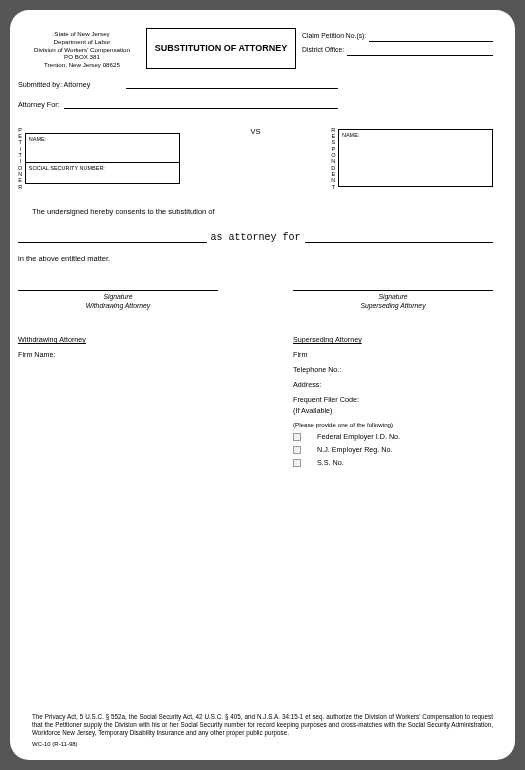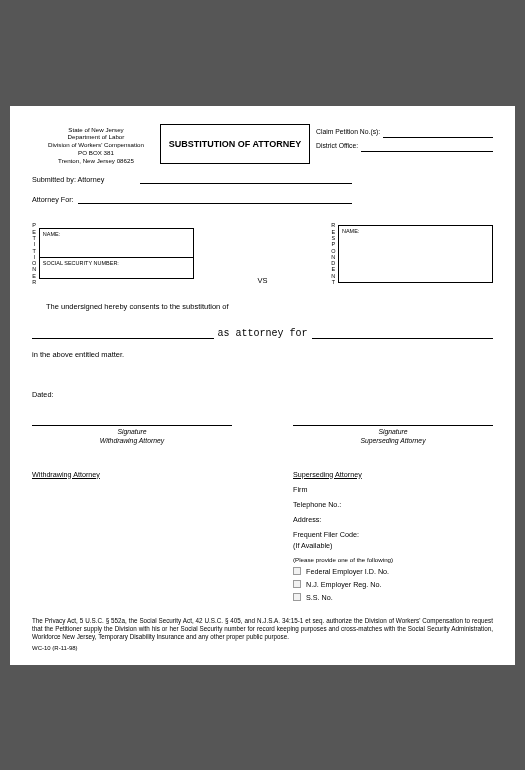--- a/index.html
+++ b/index.html
@@ -10,42 +10,43 @@
     font-family: Arial, Helvetica, sans-serif;
     width: 525px;
     height: 770px;
     display: flex;
     justify-content: center;
     align-items: center;
   }
   .page {
     background: #fff;
     width: 505px;
-    height: 559px;
-    padding: 18px 22px 12px 22px;
+    height: 750px;
+    padding: 18px 22px 12px 8px;
     font-size: 7px;
     color: #000;
     position: relative;
+    border-radius: 19px;
   }
   
   .hdr { display: flex; align-items: stretch; margin-bottom: 10px; }
   .hdr-left { flex: 0 0 128px; text-align: center; font-size: 6.2px; line-height: 1.25; padding-top:2px; }
   .hdr-title { flex: 0 0 150px; border: 1px solid #000; display:flex; align-items:center; justify-content:center; font-weight:bold; font-size:9px; text-align:center; padding: 4px 2px; }
   .hdr-right { flex:1; padding-left:6px; font-size:6.8px; line-height: 1.8; }
   .hdr-right .line { display:flex; align-items:flex-end; margin-top:2px; }
   .hdr-right .line span { white-space:nowrap; }
   .hdr-right .line .blank { flex:1; border-bottom:1px solid #000; height:9px; margin-left:3px; }
 
   
   .fieldline { display:flex; align-items:flex-end; margin-top:6px; }
   .fieldline .lbl { font-size:7.2px; white-space:nowrap; padding-right:4px; }
   .fieldline .blank { flex:1; border-bottom:1px solid #000; height:10px; }
 
   
-  .vs-row { display:flex; align-items:flex-end; justify-content:space-between; margin-top:18px; }
+  .vs-row { display:flex; align-items:flex-start; justify-content:space-between; margin-top:18px; }
   .party { display:flex; align-items:center; }
   .vert { display:flex; flex-direction:column; font-size:5.5px; letter-spacing:0.5px; line-height:1.15; margin-right:2px; text-align:center;}
   .pbox { border:1px solid #000; width:155px; }
   .pbox .nm { font-size:5.5px; padding:2px 3px 20px 3px; border-bottom:1px solid #000; }
   .pbox .ssn { font-size:5.5px; padding:2px 3px 12px 3px; }
   .rbox { border:1px solid #000; width:155px; }
   .rbox .nm { font-size:5.5px; padding:2px 3px 48px 3px; }
   .vs { font-size:7.5px; }
 
   .bodytext { font-size:7.5px; margin-top:16px; line-height:1.5; }
@@ -58,21 +59,21 @@
 
   .sig-row { display:flex; justify-content:space-between; margin-top:26px; }
   .sig { width:200px; text-align:center; }
   .sig .ln { border-top:1px solid #000; padding-top:2px; font-style:italic; font-size:6.8px; line-height:1.3; }
 
   .atty-cols { display:flex; justify-content:space-between; margin-top:24px; }
   .atty-col { width:200px; font-size:7.2px; }
   .atty-col .hd { text-decoration:underline; margin-bottom:6px; }
   .atty-col .row { margin-bottom:6px; }
   .atty-col .sm { font-size:6.2px; margin-top:2px; margin-bottom:4px; }
-  .chk { display:flex; align-items:flex-start; gap:5px; margin-top:4px; }
+  .chk { display:flex; align-items:flex-end; gap:16px; margin-top:4px; }
   .chk .box { width:8px; height:8px; border:1px solid #9a9a9a; background:#f2f2f2; flex:0 0 auto; }
 
   .footer { position:absolute; left:22px; right:22px; bottom:12px; font-size:6.3px; line-height:1.25; text-align:justify; }
   .formno { font-size:6px; margin-top:4px; }
 </style>
 </head>
 <body>
 
 <div class="page">
 
@@ -149,40 +150,40 @@
   <div class="bodytext" style="padding-left:14px;">The undersigned hereby consents to the substitution of</div>
 
   <div class="as-atty">
     <span class="blank1"></span>
     <span class="mid">as attorney for</span>
     <span class="blank2"></span>
   </div>
 
   <div class="bodytext" style="margin-top:10px;">in the above entitled matter.</div>
 
-  <div class="dated">Dated:</div>
 
   <div class="sig-row">
     <div class="sig">
       <div class="ln">
         <div>Signature</div>
         <div>Withdrawing Attorney</div>
       </div>
     </div>
     <div class="sig">
       <div class="ln">
         <div>Signature</div>
         <div>Superseding Attorney</div>
       </div>
     </div>
   </div>
 
   <div class="atty-cols">
     <div class="atty-col">
       <div class="hd">Withdrawing Attorney</div>
+      <div class="row">Firm Name:</div>
     </div>
     <div class="atty-col">
       <div class="hd">Superseding Attorney</div>
       <div class="row">Firm</div>
       <div class="row">Telephone No.:</div>
       <div class="row">Address:</div>
       <div class="row" style="margin-bottom:2px;">Frequent Filer Code:</div>
       <div class="row">(If Available)</div>
       <div class="sm">(Please provide one of the following)</div>
       <div class="chk">

